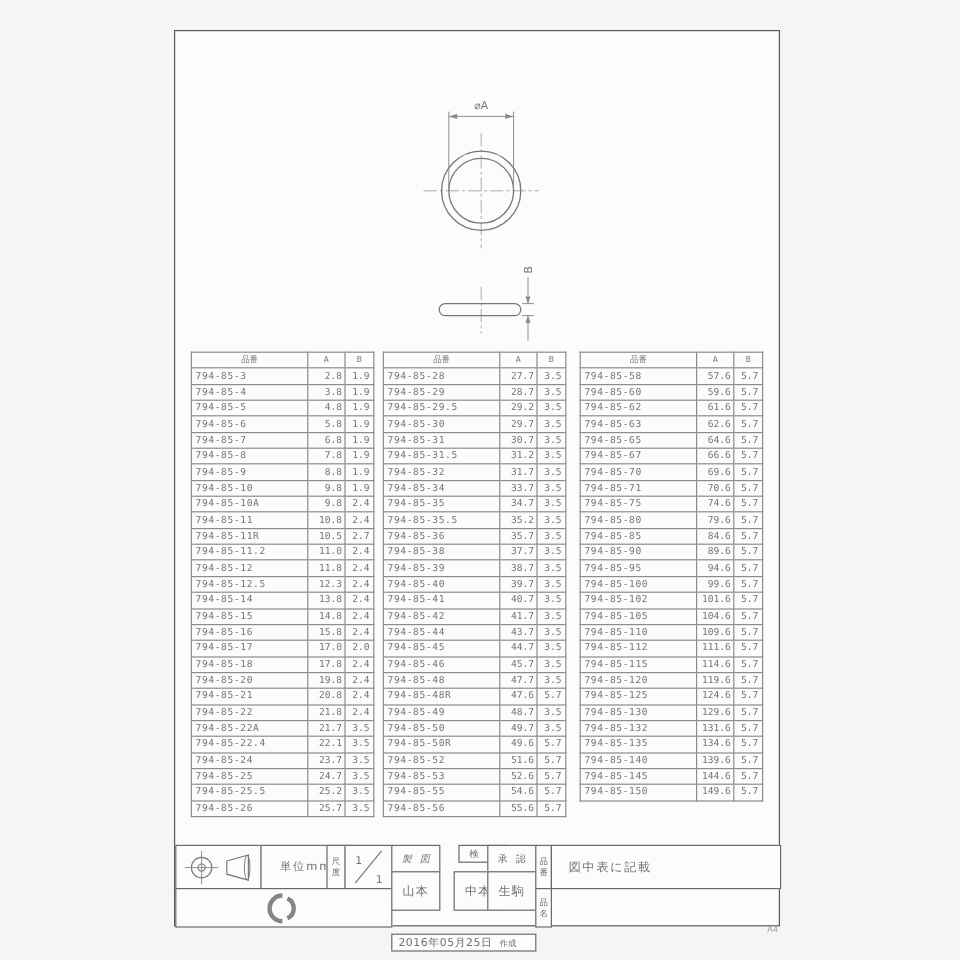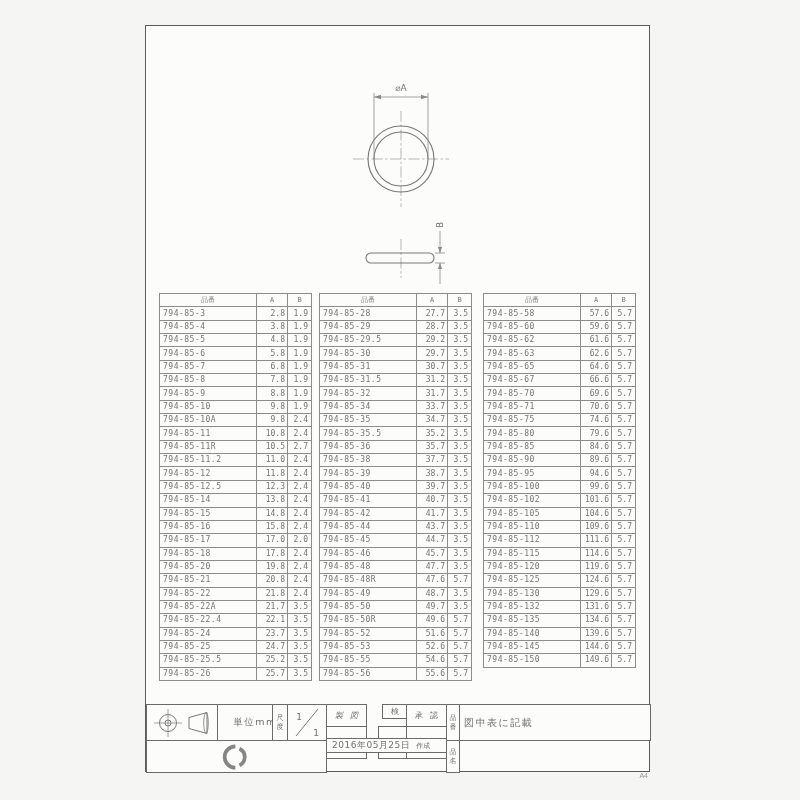--- a/index.html
+++ b/index.html
@@ -50,24 +50,24 @@
   .cell-scaleval{left:141px;top:678px;width:40px;height:37px;}
   .cell-logo{left:0;top:714px;width:181px;height:33px;gap:6px;}
   .cell-h1{left:180px;top:678px;width:41px;height:23px;font-style:italic;}
   .cell-h2{left:236px;top:678px;width:41px;height:15px;}
   .cell-h3{left:260px;top:678px;width:41px;height:23px;}
   .hcell{font-size:8px;letter-spacing:7px;text-indent:7px;}
   .cell-n1{left:180px;top:700px;width:41px;height:33px;}
   .cell-n2{left:232px;top:700px;width:41px;height:33px;}
   .cell-n3{left:260px;top:700px;width:41px;height:33px;}
   .ncell{font-size:10px;letter-spacing:1px;font-family:Liberation Serif, serif;}
-  .cell-date{left:180px;top:712px;width:121px;height:15px;justify-content:flex-start;padding-left:5px;font-size:9px;letter-spacing:0.5px;}
+  .cell-date{left:180px;top:752px;width:121px;height:15px;justify-content:flex-start;padding-left:5px;font-size:9px;letter-spacing:0.5px;}
   .cell-date .made{font-size:7px;margin-left:6px;letter-spacing:0;}
   .cell-pnl{left:300px;top:678px;width:14px;height:37px;}
-  .cell-pnv{left:313px;top:678px;width:192px;height:37px;justify-content:flex-start;padding-left:4px;font-size:10px;letter-spacing:1.5px;}
+  .cell-pnv{left:313px;top:678px;width:192px;height:37px;justify-content:flex-start;padding-left:14px;font-size:10px;letter-spacing:1.5px;}
   .cell-pml{left:300px;top:714px;width:14px;height:33px;}
   .cell-pmv{left:313px;top:714px;width:192px;height:33px;justify-content:flex-start;padding-left:14px;font-size:10.5px;letter-spacing:1.5px;}
   .v-label{font-size:7px;line-height:8.5px;word-break:break-all;text-align:center;padding:0 2px;font-family:Liberation Serif, serif;}
   .brand-text{
     font-weight:bold;font-size:19px;letter-spacing:3px;color:#dedede;
     -webkit-text-stroke:1px #828282;font-family:"DejaVu Sans", sans-serif;
   }
   .paper-size{
     position:absolute;left:600px;top:772px;width:48px;text-align:right;
     font-size:7px;color:#999;font-family:Liberation Sans, sans-serif;

